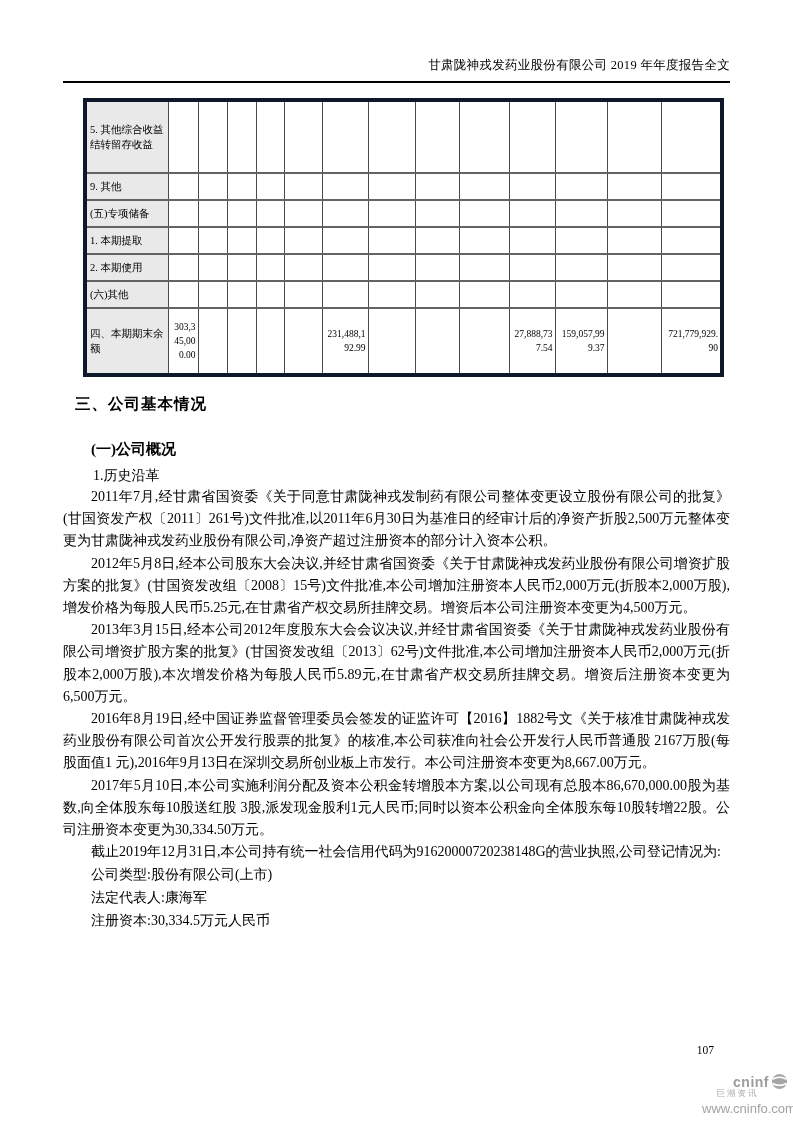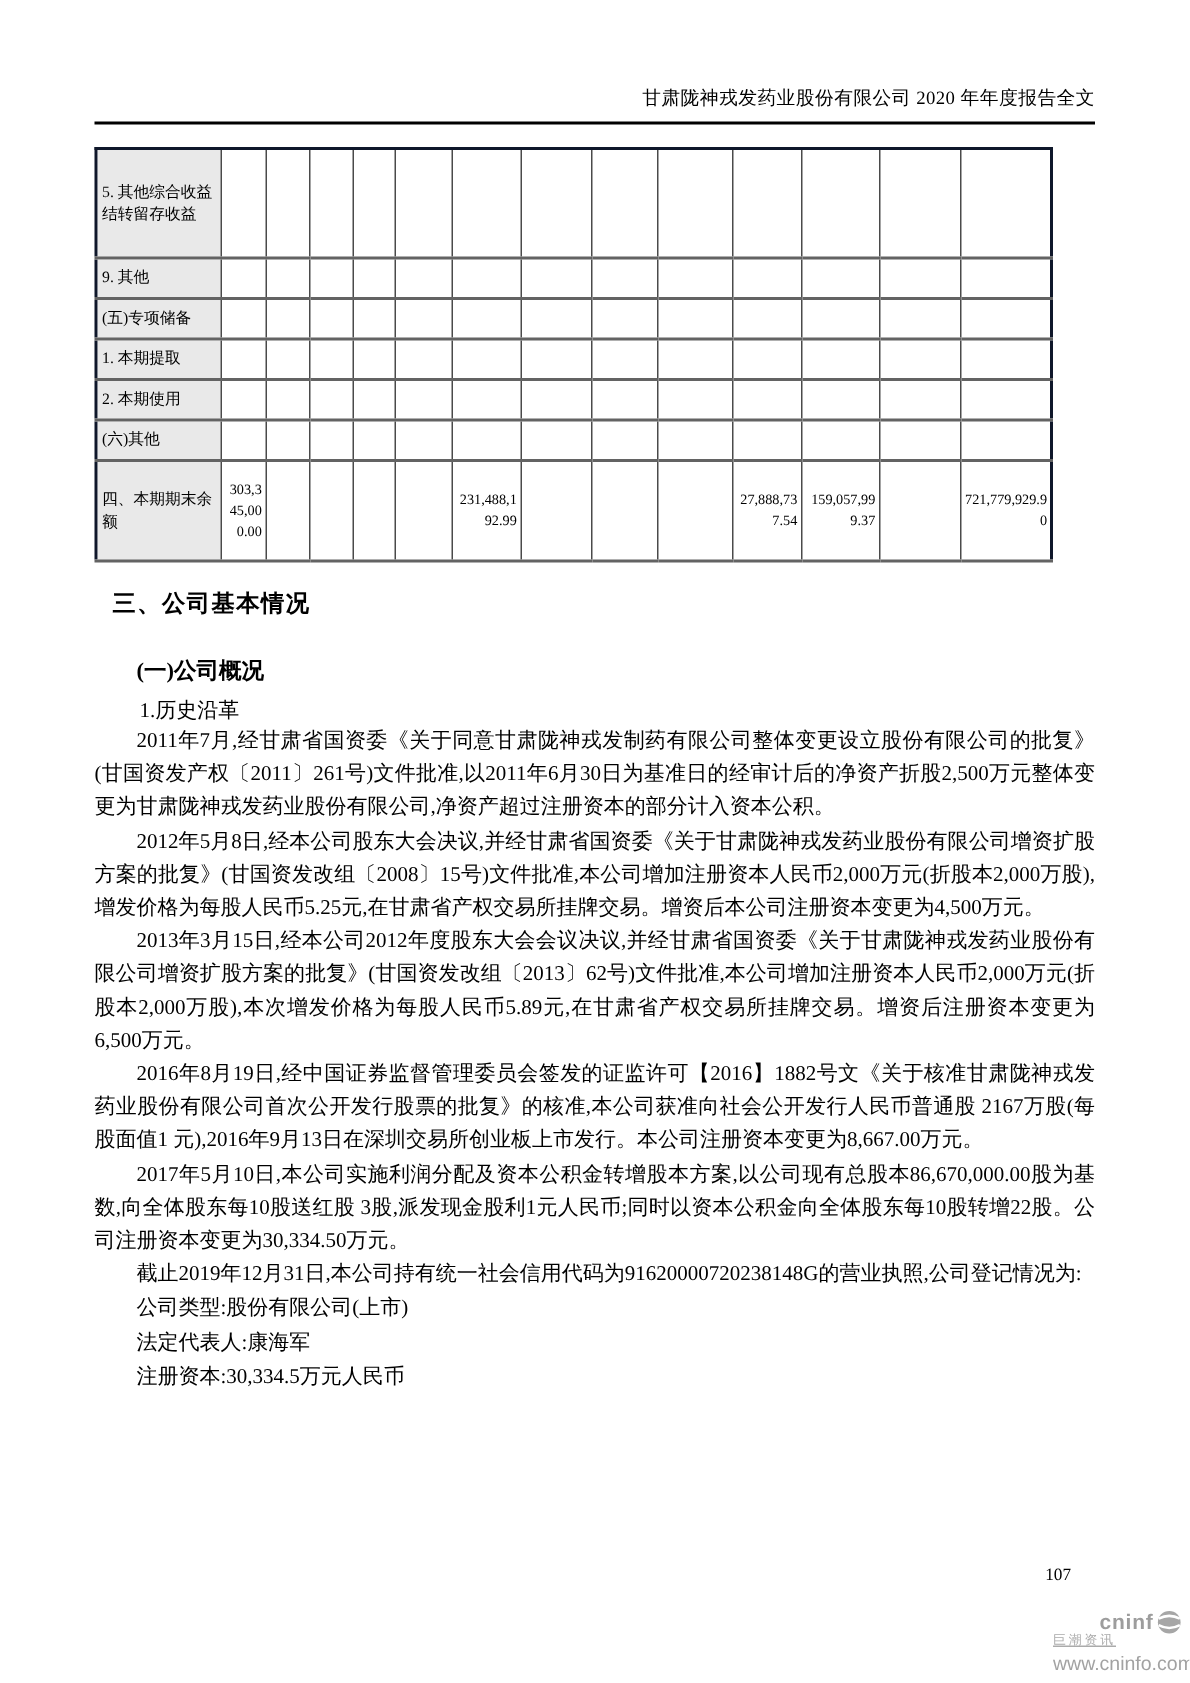--- a/index.html
+++ b/index.html
@@ -7,52 +7,52 @@
   body { font-family:"Liberation Serif","DejaVu Serif",serif; color:#000; }
   .page { position:relative; width:793px; height:1122px; background:#fff; margin:0 auto; overflow:hidden; }
   .content { margin:0 63px; width:667px; }
 
   
   .header { padding-top:57px; }
   .header-title { text-align:right; font-size:12.5px; letter-spacing:.3px; }
   .header-rule { margin-top:7px; border-bottom:2px solid #000; }
 
   
-  table.equity { border-collapse:collapse; table-layout:fixed; width:637px; margin:15px 0 0 0; border:2px solid #0f172a; }
+  table.equity { border-collapse:collapse; table-layout:fixed; width:637px; margin:15px 0 0 20px; border:4px solid #0f172a; }
   table.equity td { border:1px solid #4a4a4a; border-bottom:2px solid #636363; font-size:10.5px; vertical-align:middle; overflow:hidden; }
   table.equity td.lbl { background:#e9e9e9; text-align:left; padding:2px 3px; line-height:15px; word-break:break-all; }
   table.equity td.num { text-align:right; padding:1px 2px; line-height:14px; word-break:break-all; font-size:9.5px; }
   table.equity tr.r0 td { height:73px; }
   table.equity tr.rm td { height:27px; }
   table.equity tr.r6 td { height:67px; }
 
   
   .sec-heading { font-size:15.5px; font-weight:bold; margin:17px 0 0 12px; letter-spacing:1px; }
   .sub-heading { font-size:15px; font-weight:bold; margin:25px 0 0 28px; }
   .history-heading { font-size:14px; margin:8px 0 1px 30px; }
   .paras p { font-size:14px; line-height:22.2px; text-align:justify; text-indent:2em; }
   .cinfo p { font-size:14px; line-height:23px; text-indent:2em; }
 
   
   .page-number { position:absolute; top:1044px; right:79px; font-size:11.5px; }
   .cninfo { position:absolute; top:1073px; right:3px; width:88px; color:#a6a6a6; font-family:"Liberation Sans","DejaVu Sans",sans-serif; }
-  .cninfo .row1 { display:flex; justify-content:flex-end; align-items:flex-start; gap:2px; padding-right:2px; }
+  .cninfo .row1 { display:flex; justify-content:flex-end; align-items:center; gap:2px; padding-right:2px; }
   .cninfo .brand { font-size:14px; font-weight:bold; letter-spacing:.5px; color:#9d9d9d; }
-  .cninfo .sub { text-align:left; padding-right:17px; font-size:8.5px; letter-spacing:2px; color:#ababab; margin-top:-2px;text-decoration:underline; }
+  .cninfo .sub { text-align:center; padding-right:17px; font-size:8.5px; letter-spacing:2px; color:#ababab; margin-top:-2px; }
   .cninfo .url { text-align:right; font-size:13px; color:#a2a2a2; margin-top:1px; }
   .swirl { display:block; }
 </style>
 </head>
 <body>
 
 <div class="page">
   <div class="content">
 
     <div class="header">
-      <div class="header-title">甘肃陇神戎发药业股份有限公司 2020 年年度报告全文</div>
+      <div class="header-title">甘肃陇神戎发药业股份有限公司 2019 年年度报告全文</div>
       <div class="header-rule"></div>
     </div>
 
     <table class="equity">
       <colgroup>
         <col style="width:83px">
           <col style="width:30px">
           <col style="width:29px">
           <col style="width:29px">
         <col style="width:28px">

